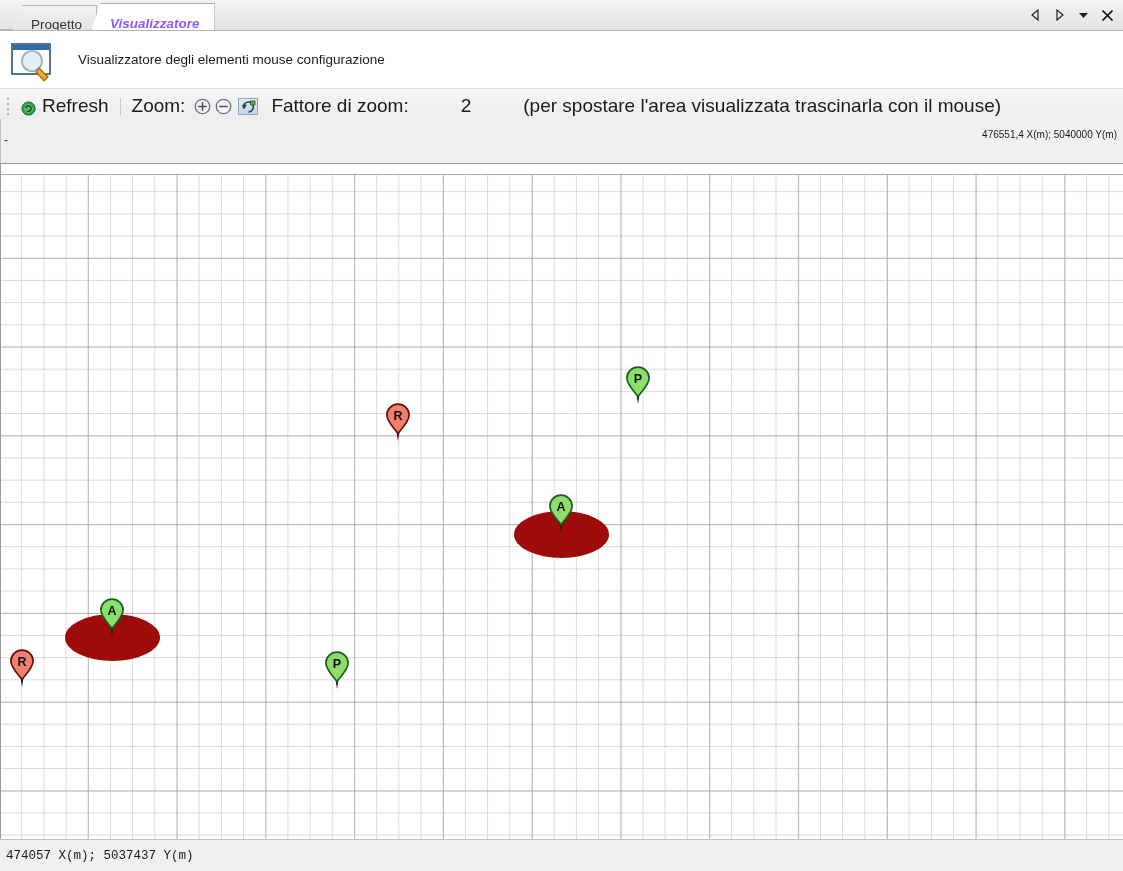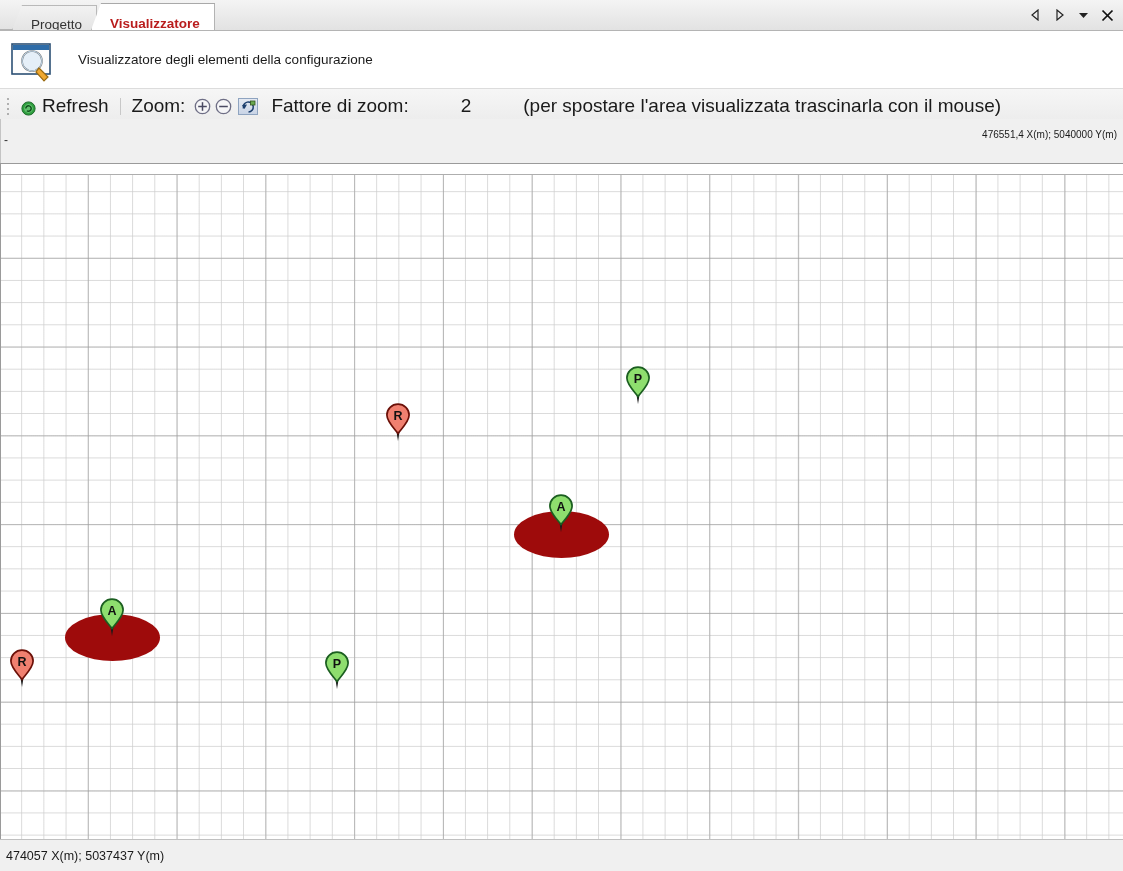--- a/index.html
+++ b/index.html
@@ -40,25 +40,26 @@
     -webkit-clip-path: polygon(10px 0, 100% 0, 100% 100%, 0 100%);
     clip-path: polygon(10px 0, 100% 0, 100% 100%, 0 100%);
   }
   .tab.inactive {
     background: linear-gradient(to bottom,#f2f2f2,#e4e4e4);
     color: #333;
     z-index: 1;
   }
   .tab.active {
     background: #ffffff;
-    color: #b91c1c;
+    color: #8b5cf6;
     font-weight: bold;
     height: 27px;
     z-index: 3;
     border-color: #a9a9a9;
+    font-style: italic;
   }
   .tabtail {
     position: absolute; left: 0; bottom: 0;
     height: 25px; width: 16px;
     border-bottom: 1px solid #b4b4b4;
   }
 
   .wincontrols {
     position: absolute; right: 8px; top: 4px;
     display: flex; align-items: center; gap: 9px;
@@ -174,20 +175,21 @@
     position: absolute; left: 0; bottom: 0;
     width: 1123px; height: 32px;
     background: #f0f0f0;
     border-top: 1px solid #c0c0c0;
     display: flex; align-items: center;
   }
   .status-text {
     margin-left: 6px;
     font-size: 12.5px;
     color: #1a1a1a;
+    font-family: Liberation Mono, monospace;
   }
 </style>
 </head>
 <body>
 
 <div id="app">
 
   <div class="tabstrip">
     <div class="tabtail"></div>
     <div class="tabs">
@@ -228,21 +230,21 @@
     <div class="banner-icon">
       <svg width="46" height="42" viewBox="0 0 46 42">
         <rect x="2" y="4" width="38" height="30" fill="#ffffff" stroke="#2b4f74" stroke-width="1.6"></rect>
         <rect x="3" y="5" width="36" height="5" fill="#2e6ca8"></rect>
         <rect x="3" y="10" width="36" height="23" fill="#fdfdfd"></rect>
         <circle cx="22" cy="21" r="10" fill="#dceaf5" fill-opacity="0.75" stroke="#7a7a7a" stroke-width="1.6"></circle>
         <circle cx="22" cy="21" r="10" fill="none" stroke="#b9d2e6" stroke-width="1"></circle>
         <path d="M29 28 L38 37 L34 41 L26 32 Z" fill="#f0a830" stroke="#9a6b12" stroke-width="1.2"></path>
       </svg>
     </div>
-    <div class="banner-title">Visualizzatore degli elementi della configurazione</div>
+    <div class="banner-title">Visualizzatore degli elementi mouse configurazione</div>
   </div>
 
   <div class="toolbar">
     <div class="grip">
       <i></i>
         <i></i>
         <i></i>
         <i></i>
     </div>
 

